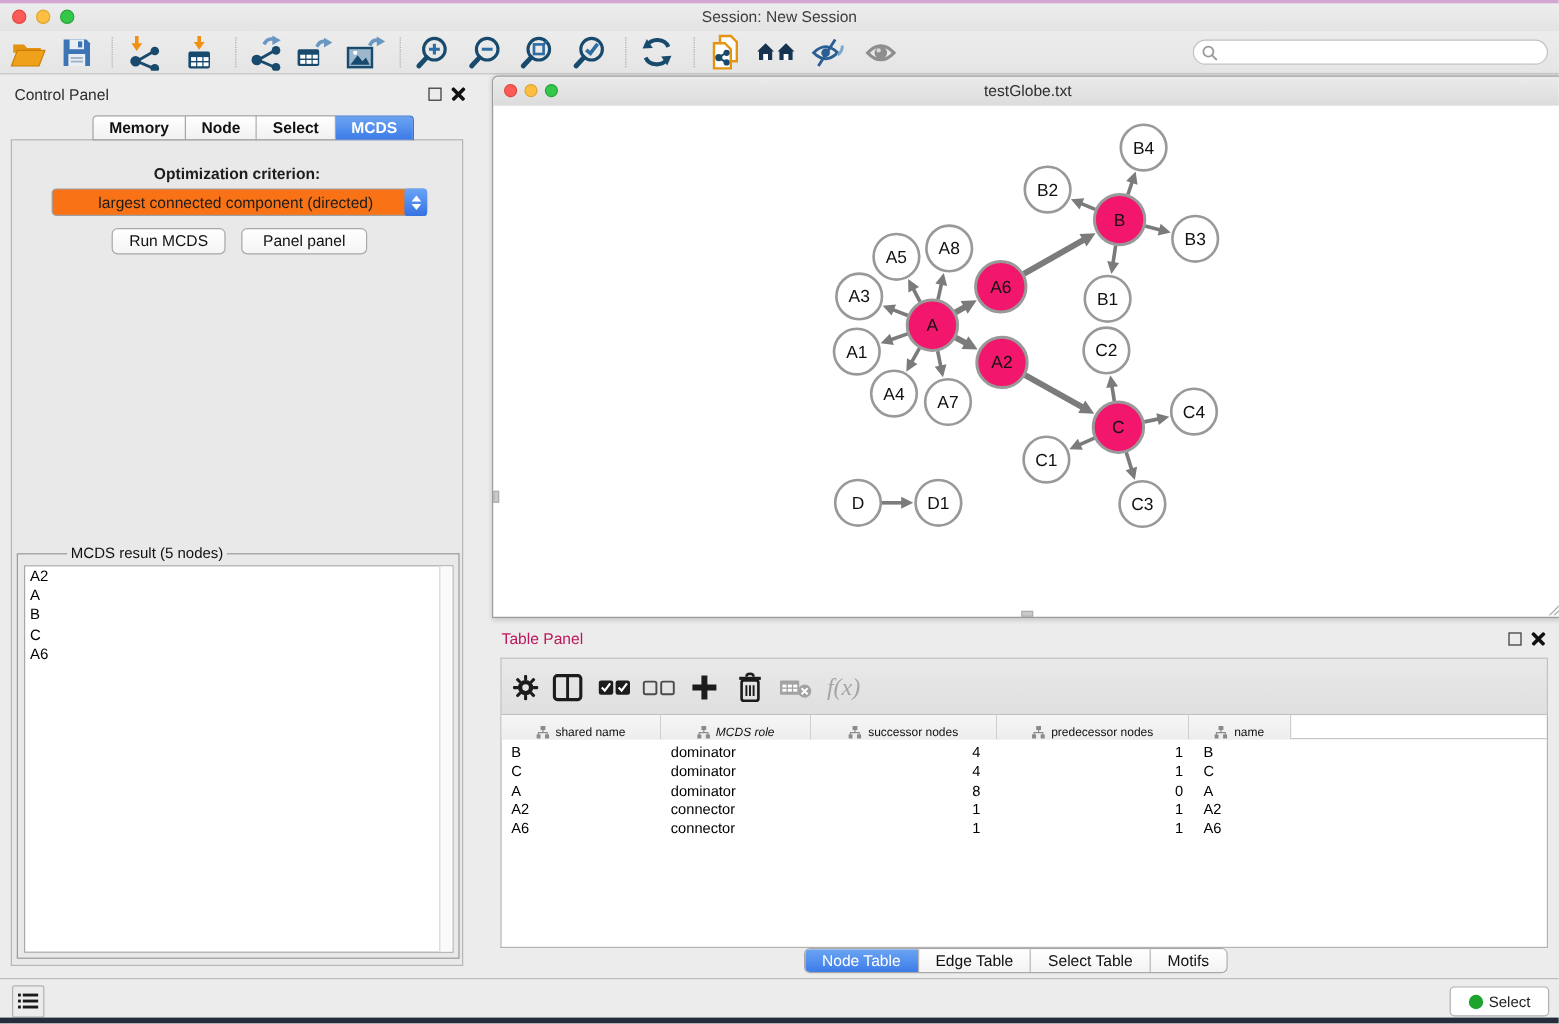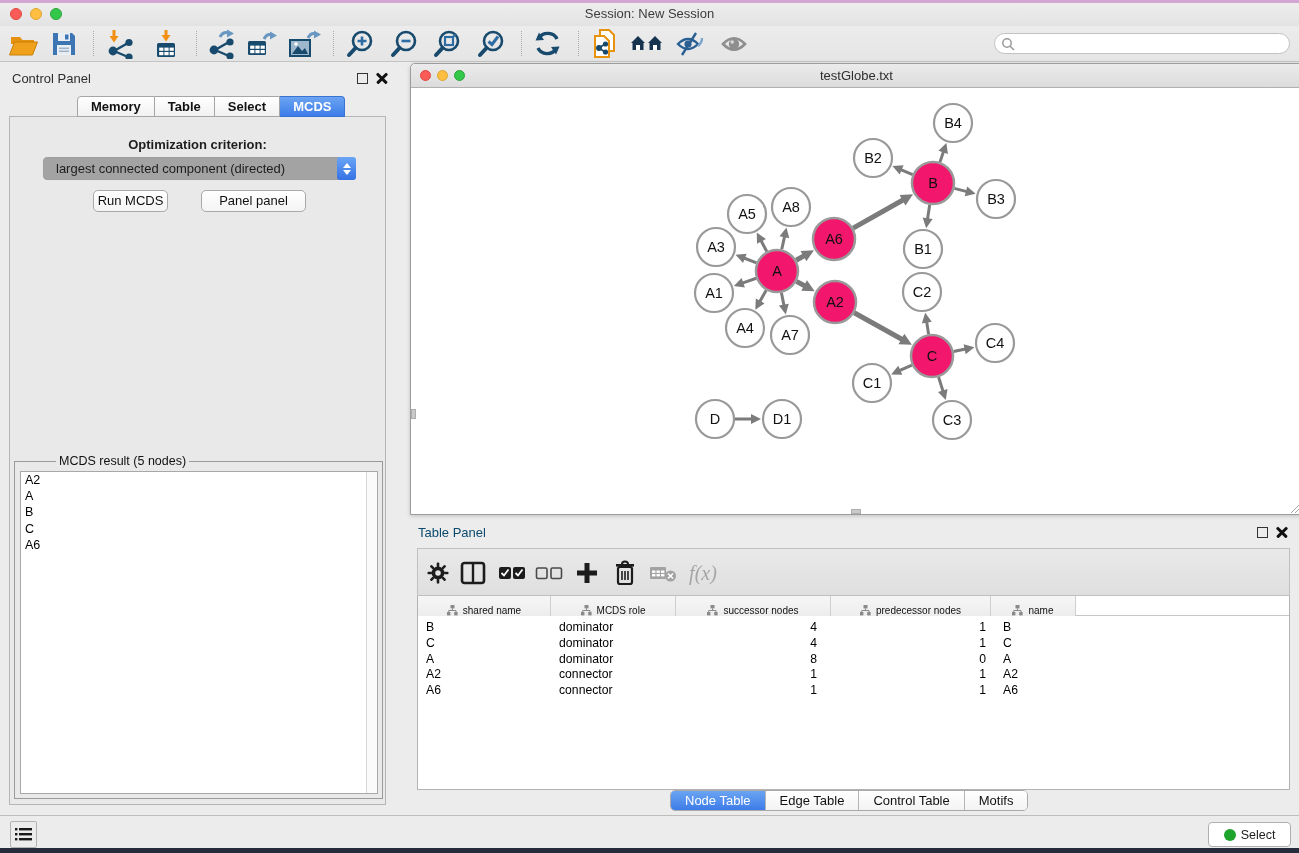--- a/index.html
+++ b/index.html
@@ -31,48 +31,48 @@
 .close-x:after { transform:rotate(-45deg); }
 
 #cp-body { left:9px; top:116px; width:377px; height:689px; border:1px solid #b5b5b5; background:#e9e9e9; }
 #cp-tabs { left:77px; top:96px; height:21px; display:flex; }
 .cp-tab { height:21px; line-height:20px; padding:0 13px; font-size:13px; font-weight:600; color:#111; background:linear-gradient(#ffffff,#f1f1f1); border:1px solid #a6a6a6; border-left:none; }
 .cp-tab:first-child { border-left:1px solid #a6a6a6; border-radius:4px 0 0 0; }
 .cp-tab:last-child { border-radius:0 4px 0 0; }
 .cp-tab.active { background:linear-gradient(#6ba4f2,#3d7ce9); color:#fff; border-color:#3a72d4; }
 
 #opt-label { left:0; top:137px; width:395px; text-align:center; font-weight:600; font-size:13px; }
-#criterion { left:43px; top:157px; width:313px; height:23px; background:#a3a3a3; border:1px solid #9f9f9f; border-radius:4px; display:flex; align-items:center; }
+#criterion { left:43px; top:157px; width:313px; height:23px; background:#f97316; border:1px solid #9f9f9f; border-radius:4px; display:flex; align-items:center;text-align:center; }
 #criterion .val { flex:1; padding-left:12px; font-size:13px; }
 #criterion .stepper { width:19px; height:23px; margin-right:-1px; border-radius:3px; background:linear-gradient(#6aa5f6,#3572e3); display:flex; flex-direction:column; align-items:center; justify-content:center; gap:2px; }
 .chev { width:0; height:0; border-left:4px solid transparent; border-right:4px solid transparent; }
 .chev.up { border-bottom:5px solid #fff; }
 .chev.down { border-top:5px solid #fff; }
 
 .push-btn { position:absolute; height:22px; background:linear-gradient(#ffffff,#f4f4f4); border:1px solid #a9a9a9; border-radius:5px; font-size:13px; text-align:center; line-height:20px; color:#111; }
-#run-btn { left:93px; top:190px; width:75px; }
+#run-btn { left:93px; top:190px; width:95px; }
 #closep-btn { left:201px; top:190px; width:105px; }
 
 #mcds-box { left:14px; top:461px; width:369px; height:338px; border:1px solid #9a9a9a; }
 #mcds-legend { position:absolute; top:-8px; left:6px; background:#e9e9e9; padding:0 3px; font-size:12.5px; color:#111;margin-left:35px; }
 #mcds-list { position:absolute; left:5px; top:9px; width:358px; height:323px; background:#fff; border:1px solid #a8a8a8; }
 #mcds-scroll { position:absolute; right:0; top:0; width:11px; height:100%; background:#fafafa; border-left:1px solid #d5d5d5; }
 .mcds-item { padding-left:4px; height:16.2px; line-height:16.2px; font-size:12.5px; color:#000; }
 
 
 #net-win { left:410px; top:63px; width:893px; height:452px; background:#fff; border:1px solid #9c9c9c; border-radius:5px 5px 0 0; box-shadow:0 1px 4px rgba(0,0,0,0.18); }
 #net-titlebar { position:absolute; left:0; top:0; width:100%; height:24px; background:linear-gradient(#ebebeb,#dcdcdc); border-bottom:1px solid #b0b0b0; border-radius:5px 5px 0 0; }
 #net-title { width:100%; text-align:center; line-height:23px; font-size:13px; color:#2e2e2e; }
 #net-win .tl { top:6px; width:11px; height:11px; }
 #graph { position:absolute; left:0; top:25px; }
 #net-grip { position:absolute; right:1px; bottom:1px; width:12px; height:12px; }
 .mini-scroll { position:absolute; background:#c9c9c9; border:1px solid #aeaeae; }
 
 
-#tp-title { left:418px; top:525px; font-size:13px; color:#0c4a6e; }
+#tp-title { left:418px; top:525px; font-size:13px; color:#be185d; }
 #tp-btns { left:1257px; top:526px; }
 #tp-toolbar { left:417px; top:548px; width:873px; height:48px; background:linear-gradient(#e9e9e9,#dfdfdf); border:1px solid #c0c0c0; }
 .tp-icon { position:absolute; top:8px; width:34px; height:32px; display:flex; align-items:center; justify-content:center; }
 #fx-label { font-family:"Liberation Serif", serif; font-style:italic; font-size:20px; color:#a5a5a5; }
 
 #tp-table { left:417px; top:596px; width:873px; height:194px; background:#fff; border:1px solid #b3b3b3; border-top:none; }
 #tp-header { position:absolute; left:0; top:0; height:20px; width:100%; border-bottom:1px solid #c6c6c6; display:flex; }
 .th { height:20px; background:linear-gradient(#f6f6f6,#ededed); border-right:1px solid #cfcfcf; display:flex; align-items:flex-end; justify-content:center; gap:5px; font-size:10px; color:#111; }
 .tbl-rows { position:absolute; left:0; top:24px; width:100%; }
 .tr { display:flex; height:15.8px; line-height:15.8px; font-size:12.2px; color:#000; }
@@ -287,21 +287,21 @@
 </div>
 
 <div class="abs" id="cp-title">Control Panel</div>
 <div class="abs panel-btns" id="cp-btns">
   <div class="float-box"></div>
   <div class="close-x"></div>
 </div>
 <div class="abs" id="cp-body"></div>
 <div class="abs" id="cp-tabs">
     <div class="cp-tab">Memory</div>
-    <div class="cp-tab">Table</div>
+    <div class="cp-tab">Node</div>
     <div class="cp-tab">Select</div>
     <div class="cp-tab active">MCDS</div>
   </div>
 <div class="abs" id="opt-label">Optimization criterion:</div>
 <div class="abs" id="criterion">
   <div class="val">largest connected component (directed)</div>
   <div class="stepper">
     <div class="chev up"></div>
     <div class="chev down"></div>
   </div>
@@ -542,21 +542,21 @@
   <div id="tp-header">
       <div class="th" style="width: 133px;">
         <svg width="11" height="11" viewBox="0 0 11 11">
           <rect x="3.5" y="0" width="4" height="3.4" fill="#8a8a8a"></rect>
           <rect x="0" y="7" width="3.4" height="3.4" fill="#8a8a8a"></rect>
           <rect x="7.2" y="7" width="3.4" height="3.4" fill="#8a8a8a"></rect>
           <path d="M5.5 3.4 V5.5 M1.7 7 V5.5 H9 V7" stroke="#8a8a8a" fill="none" stroke-width="1"></path>
         </svg>
         <span>shared name</span>
       </div>
-      <div class="th" style="width: 125px;">
+      <div class="th" style="width: 125px; font-style: italic;">
         <svg width="11" height="11" viewBox="0 0 11 11">
           <rect x="3.5" y="0" width="4" height="3.4" fill="#8a8a8a"></rect>
           <rect x="0" y="7" width="3.4" height="3.4" fill="#8a8a8a"></rect>
           <rect x="7.2" y="7" width="3.4" height="3.4" fill="#8a8a8a"></rect>
           <path d="M5.5 3.4 V5.5 M1.7 7 V5.5 H9 V7" stroke="#8a8a8a" fill="none" stroke-width="1"></path>
         </svg>
         <span>MCDS role</span>
       </div>
       <div class="th" style="width: 155px;">
         <svg width="11" height="11" viewBox="0 0 11 11">
@@ -621,21 +621,21 @@
         <div class="td num" style="width: 155px;">1</div>
         <div class="td num" style="width: 160px;">1</div>
         <div class="td" style="width: 85px;">A6</div>
       </div>
     </div>
 </div>
 
 <div class="abs" id="tp-tabs">
     <div class="tp-tab active">Node Table</div>
     <div class="tp-tab">Edge Table</div>
-    <div class="tp-tab">Control Table</div>
+    <div class="tp-tab">Select Table</div>
     <div class="tp-tab">Motifs</div>
   </div>
 
 <div class="abs" id="statusbar">
   <div id="list-btn">
     <svg width="17" height="15" viewBox="0 0 17 15">
       <g fill="#1a1a1a">
         <rect x="0" y="1" width="2.4" height="2.4"></rect>
           <rect x="4" y="1" width="13" height="2.4"></rect>
         <rect x="0" y="6" width="2.4" height="2.4"></rect>

